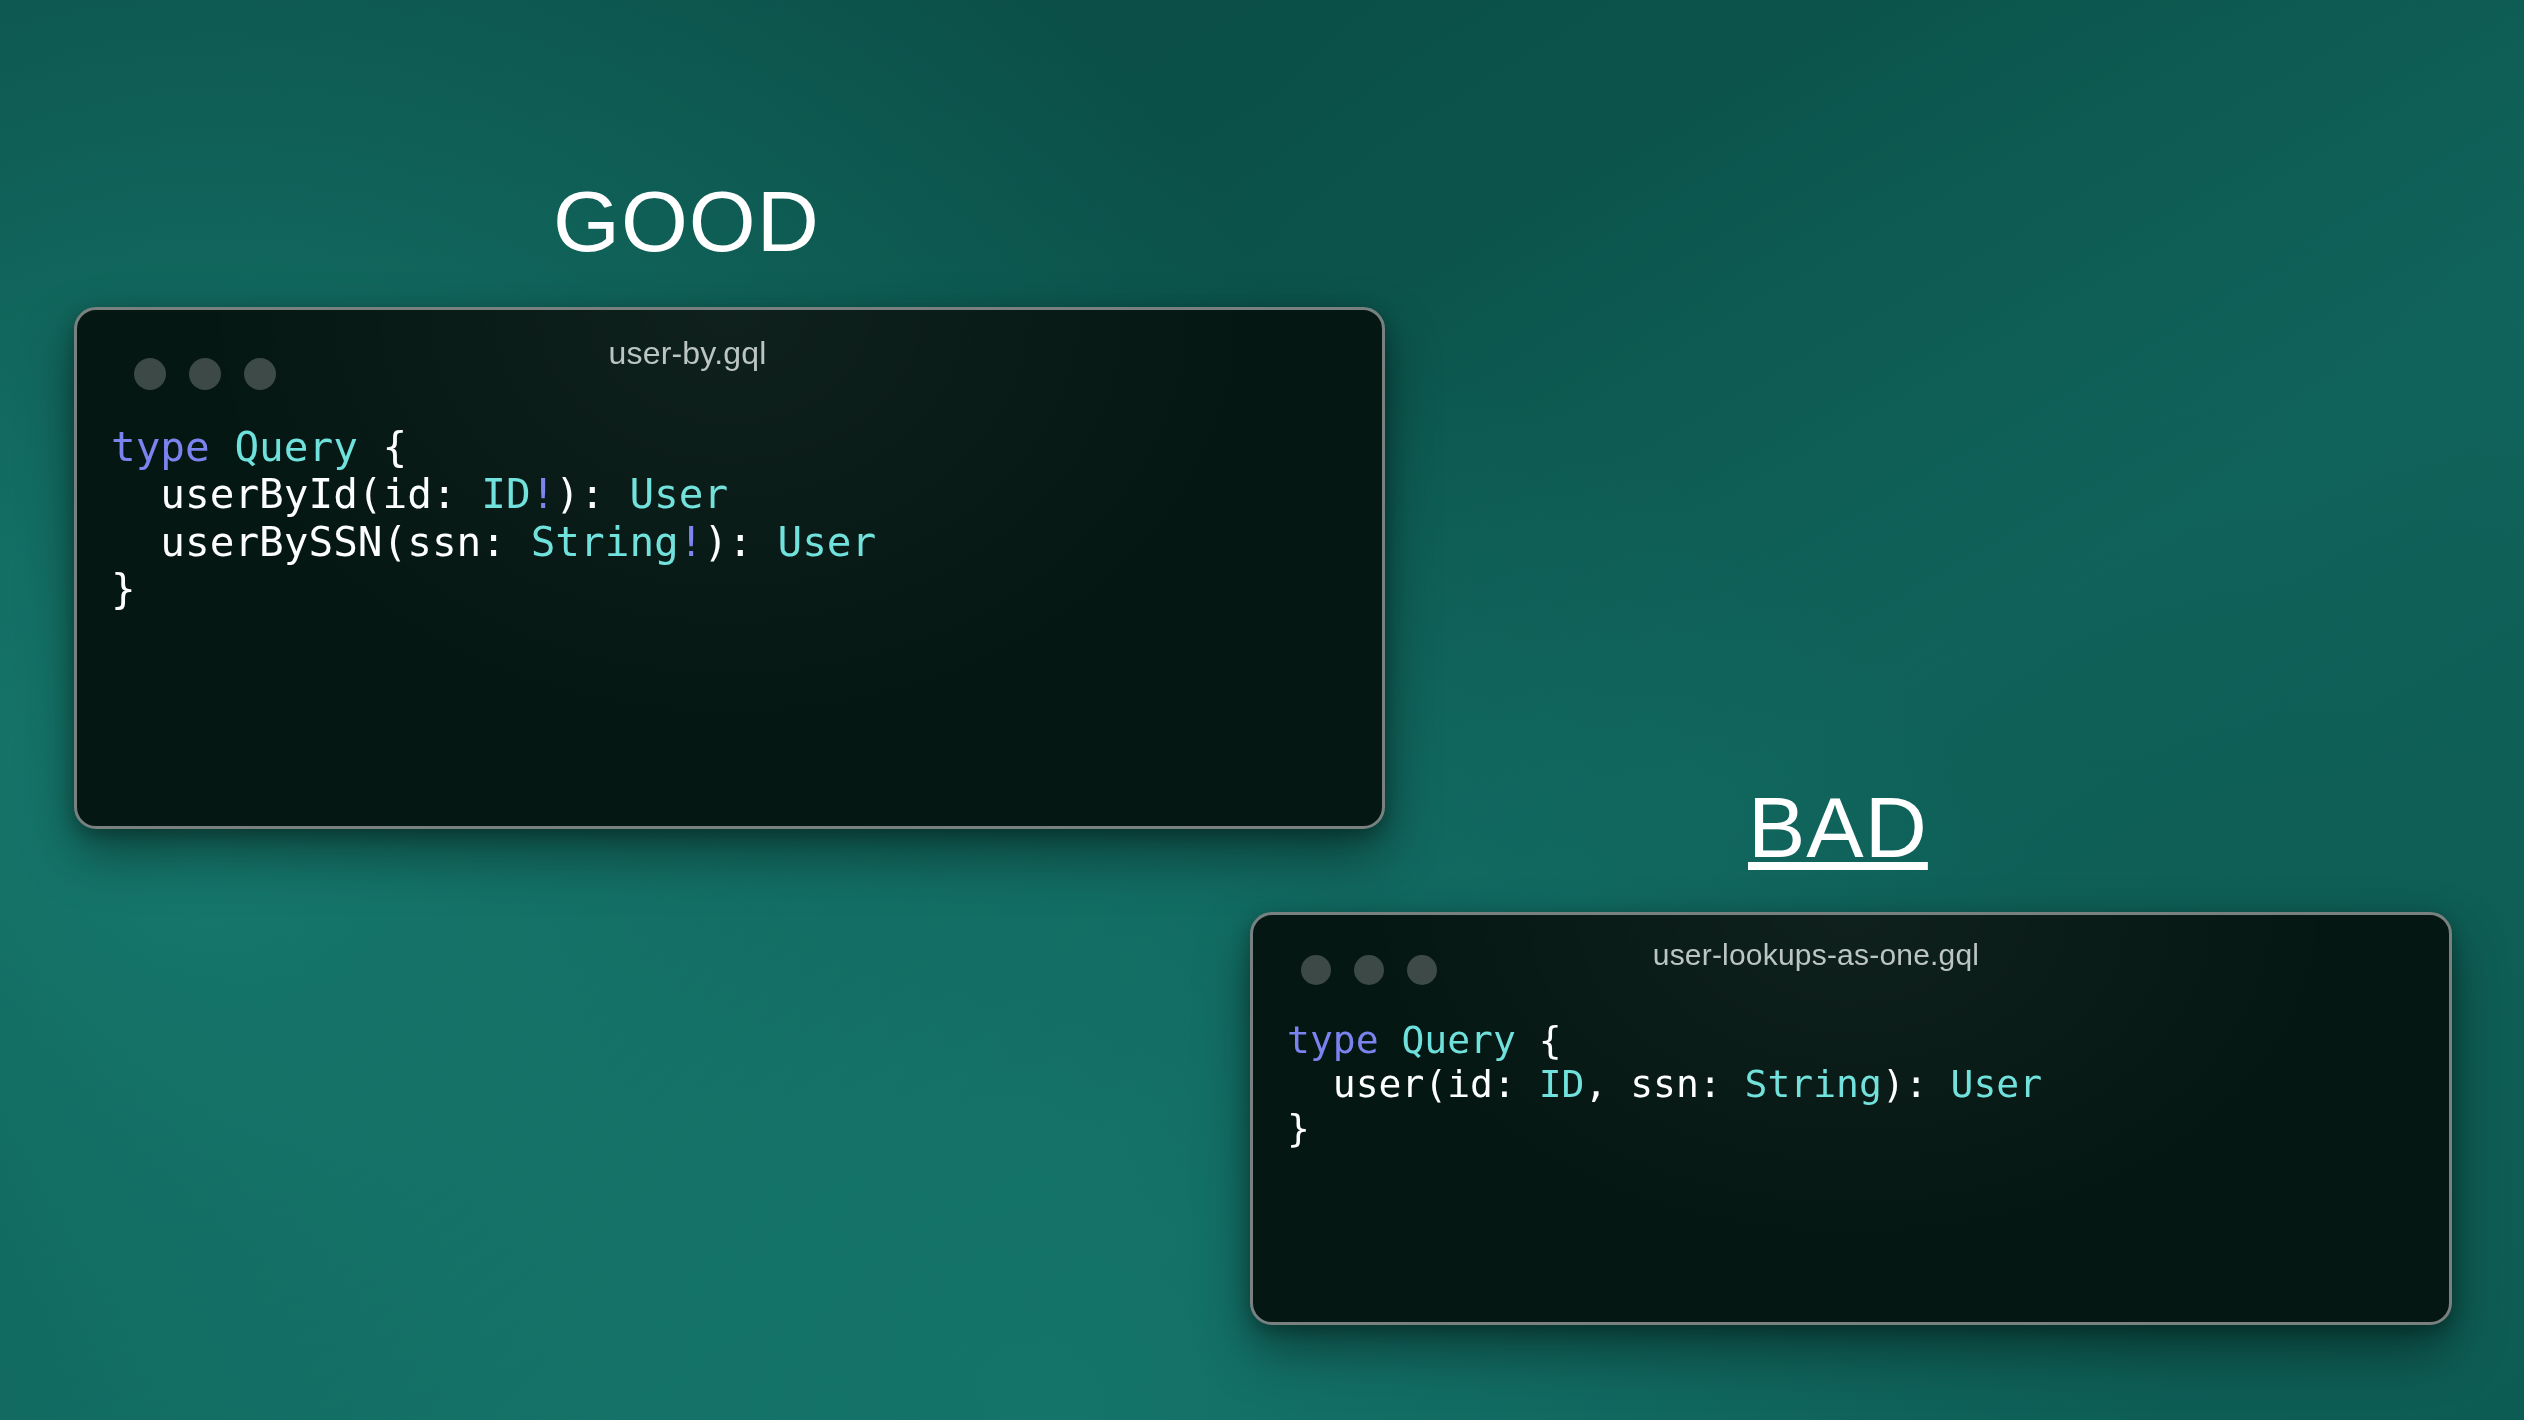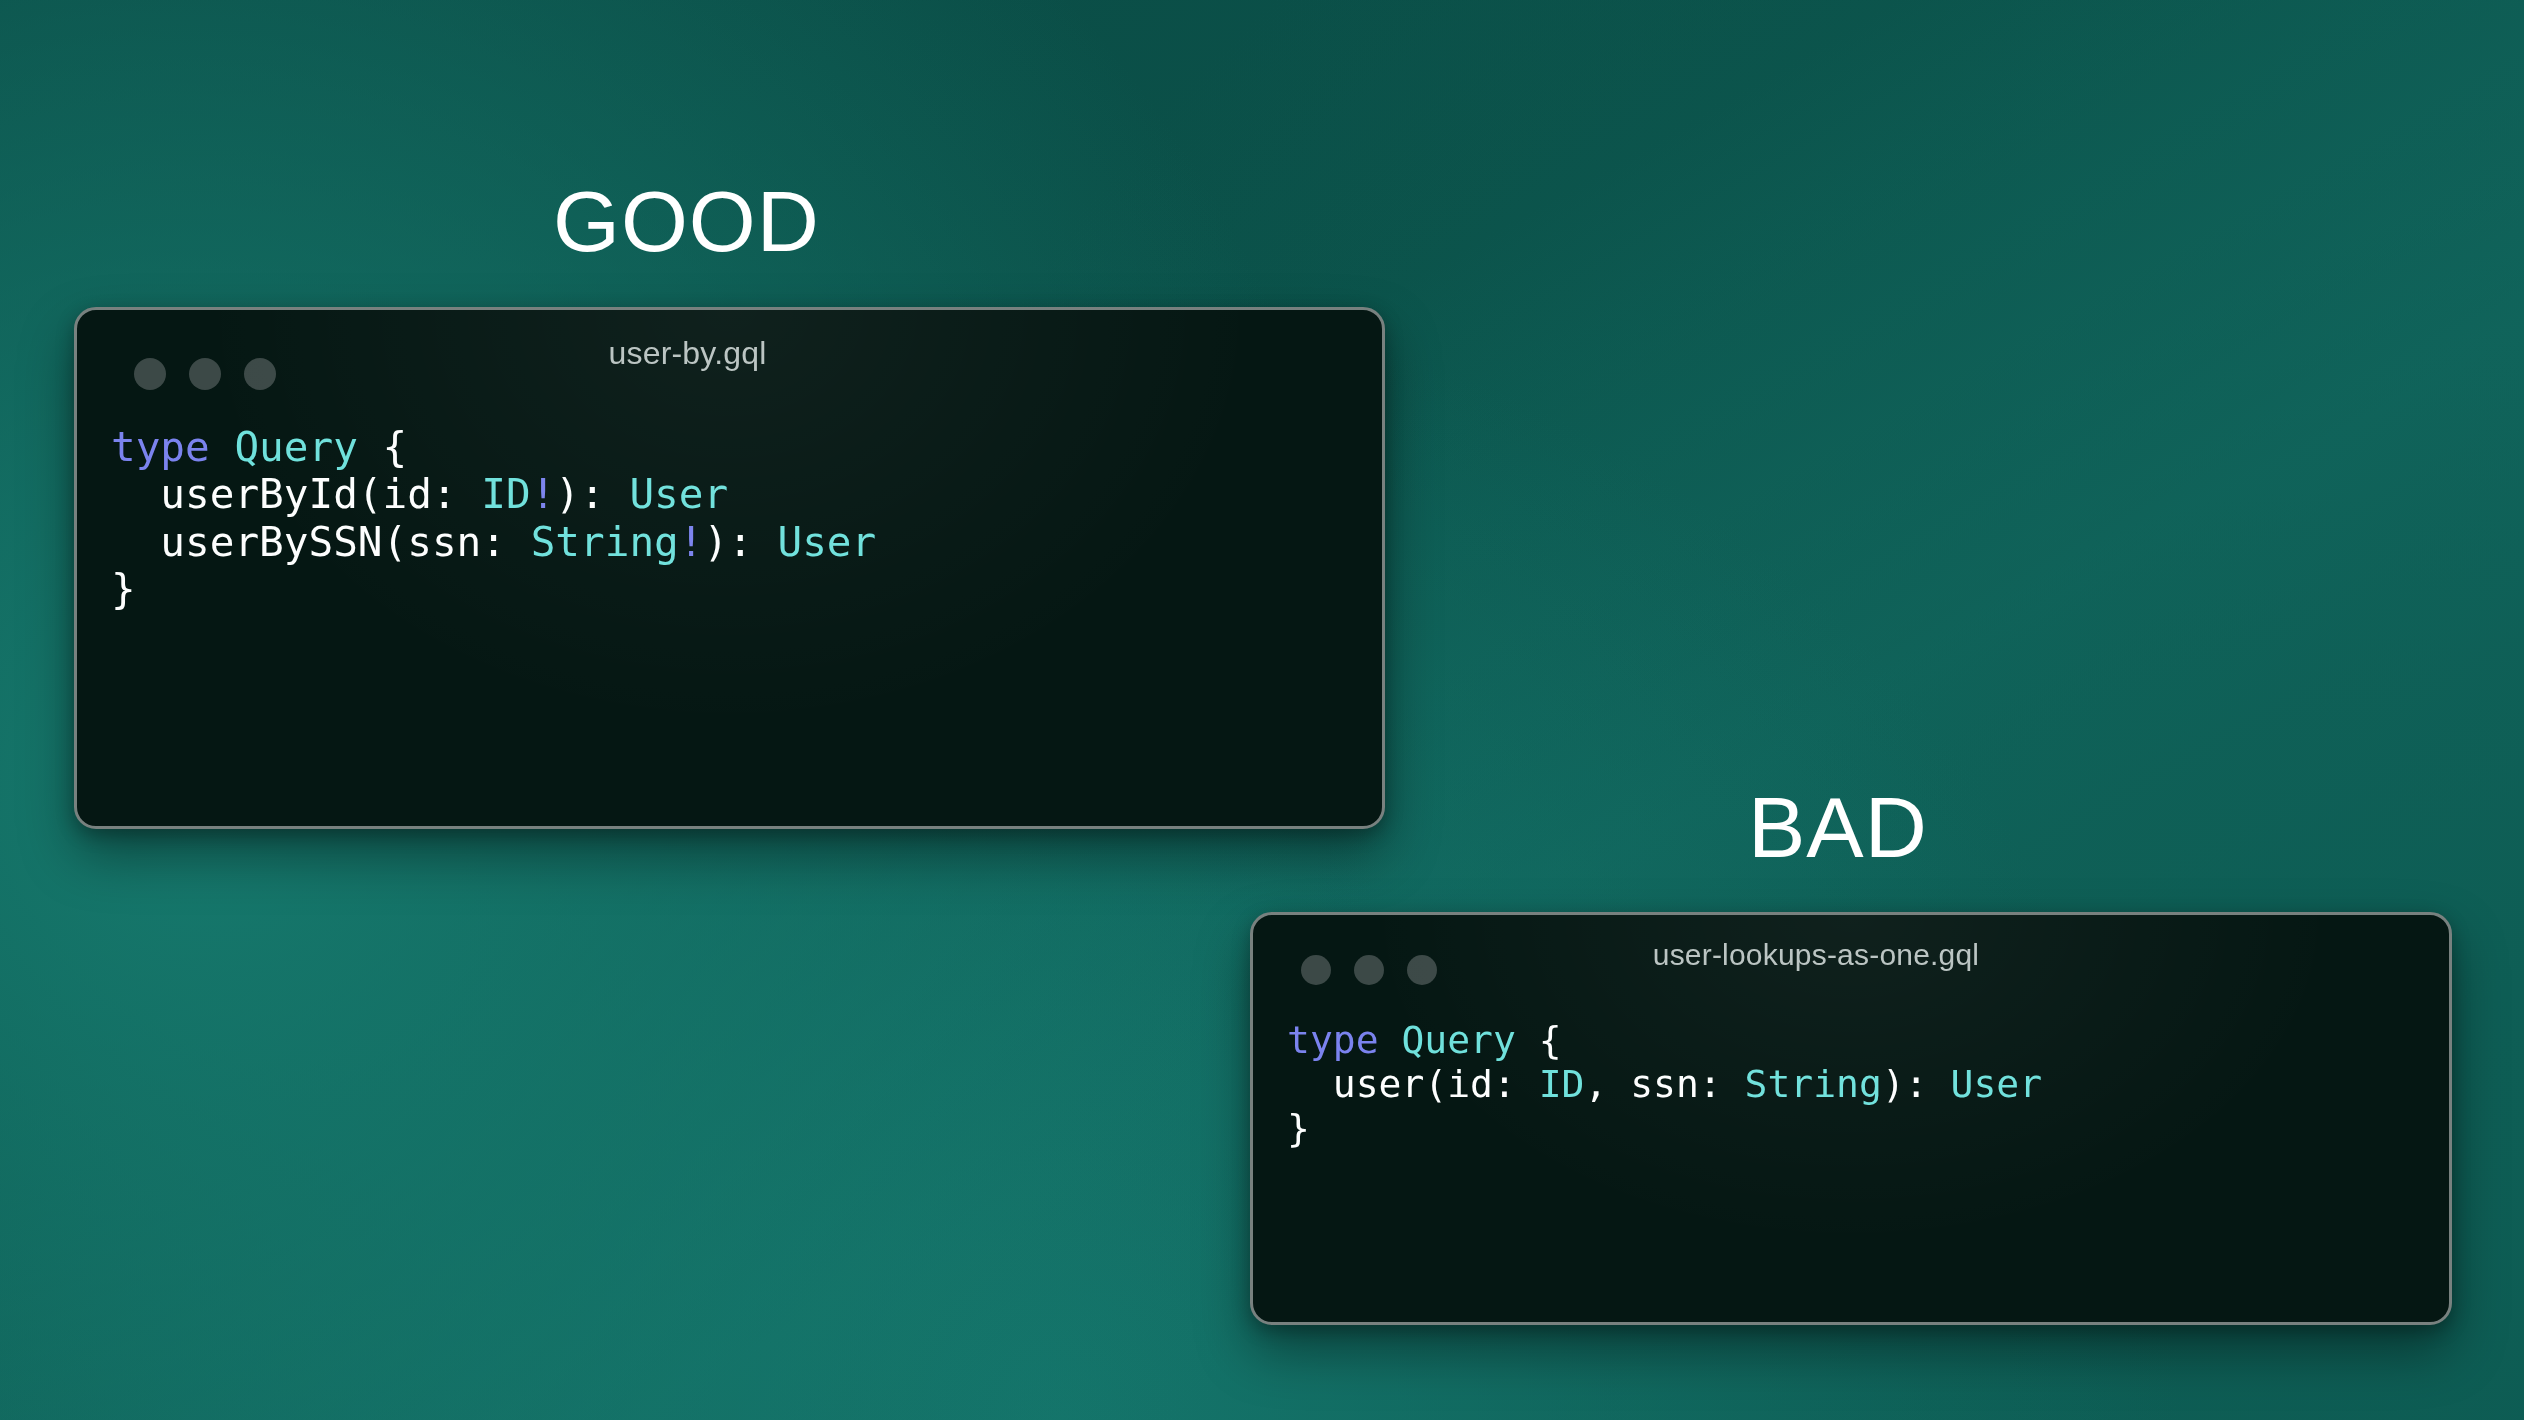--- a/index.html
+++ b/index.html
@@ -24,21 +24,21 @@
   
   .banner {
     position: absolute;
     color: #ffffff;
     font-weight: 300;
     letter-spacing: 1px;
     line-height: 1;
     white-space: nowrap;
   }
   #good-label { left: 553px; top: 178px; font-size: 86px; }
-  #bad-label  { left: 1748px; top: 784px; font-size: 86px; }
+  #bad-label  { left: 1748px; top: 784px; font-size: 86px; text-decoration: underline; }
 
   
   .window {
     position: absolute;
     box-sizing: border-box;
     background: #051713;
     border: 3px solid #78817f;
     border-radius: 22px;
     box-shadow: 0 26px 54px rgba(0,0,0,0.40), 0 6px 18px rgba(0,0,0,0.28);
     overflow: hidden;

